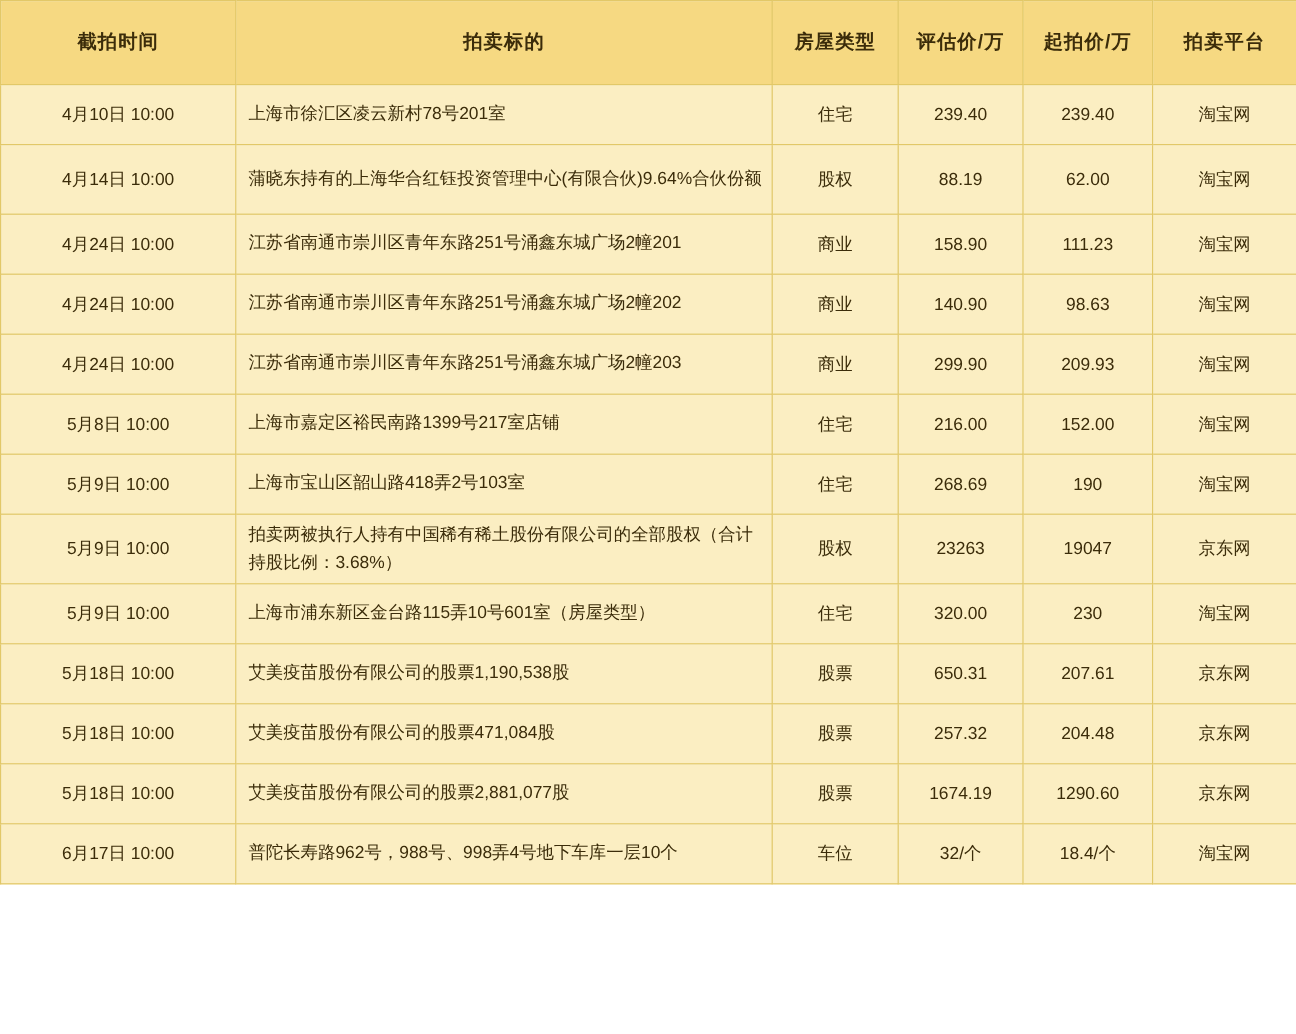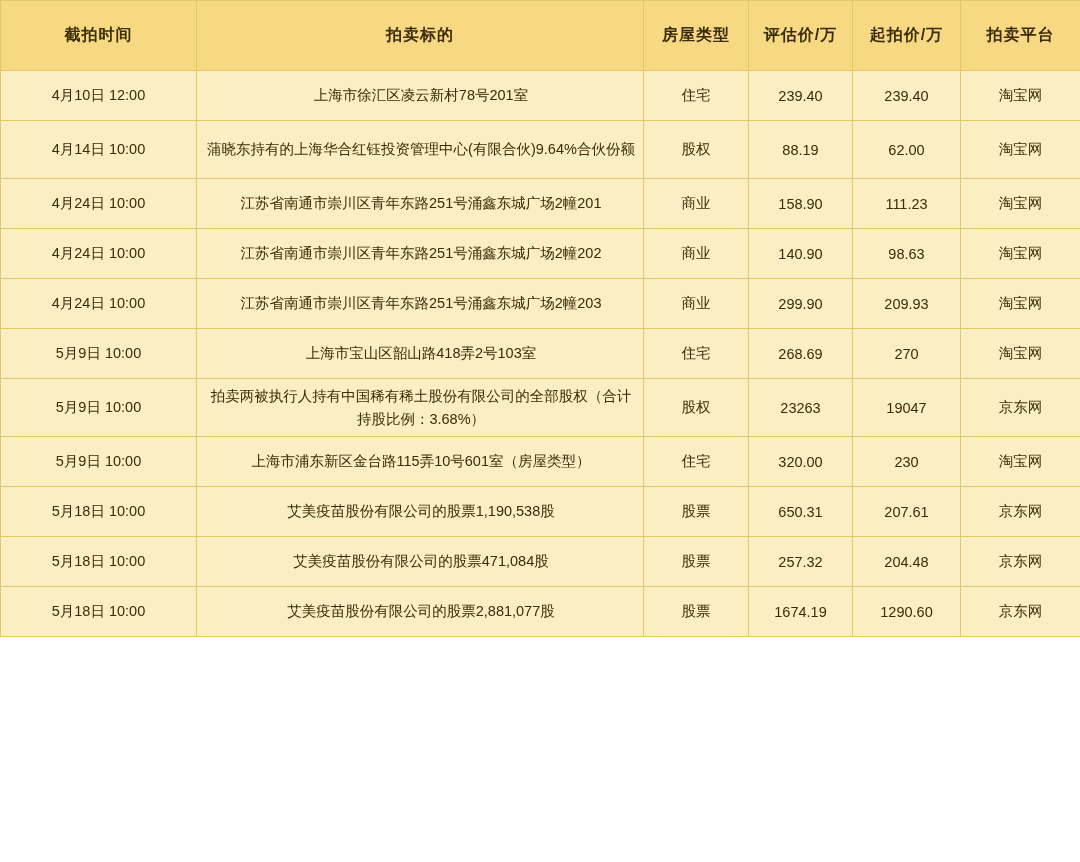--- a/index.html
+++ b/index.html
@@ -44,21 +44,21 @@
   tbody td {
     background: #fbeec2;
     font-size: 14.5px;
     height: 50px;
     vertical-align: middle;
   }
   tbody td.center {
     text-align: center;
   }
   tbody td.left {
-    text-align: center;
+    text-align: left;
     padding-left: 10px;
     padding-right: 8px;
     line-height: 1.55;
   }
   tbody tr.tall td {
     height: 58px;
   }
 </style>
 </head>
 <body>
@@ -77,21 +77,21 @@
       <th>截拍时间</th>
       <th>拍卖标的</th>
       <th>房屋类型</th>
       <th>评估价/万</th>
       <th>起拍价/万</th>
       <th>拍卖平台</th>
     </tr>
   </thead>
   <tbody>
     <tr>
-      <td class="center">4月10日 12:00</td>
+      <td class="center">4月10日 10:00</td>
       <td class="left">上海市徐汇区凌云新村78号201室</td>
       <td class="center">住宅</td>
       <td class="center">239.40</td>
       <td class="center">239.40</td>
       <td class="center">淘宝网</td>
     </tr>
     <tr class="tall">
       <td class="center">4月14日 10:00</td>
       <td class="left">蒲晓东持有的上海华合红钰投资管理中心(有限合伙)9.64%合伙份额</td>
       <td class="center">股权</td>
@@ -117,25 +117,33 @@
     </tr>
     <tr>
       <td class="center">4月24日 10:00</td>
       <td class="left">江苏省南通市崇川区青年东路251号涌鑫东城广场2幢203</td>
       <td class="center">商业</td>
       <td class="center">299.90</td>
       <td class="center">209.93</td>
       <td class="center">淘宝网</td>
     </tr>
     <tr>
+      <td class="center">5月8日 10:00</td>
+      <td class="left">上海市嘉定区裕民南路1399号217室店铺</td>
+      <td class="center">住宅</td>
+      <td class="center">216.00</td>
+      <td class="center">152.00</td>
+      <td class="center">淘宝网</td>
+    </tr>
+    <tr>
       <td class="center">5月9日 10:00</td>
       <td class="left">上海市宝山区韶山路418弄2号103室</td>
       <td class="center">住宅</td>
       <td class="center">268.69</td>
-      <td class="center">270</td>
+      <td class="center">190</td>
       <td class="center">淘宝网</td>
     </tr>
     <tr class="tall">
       <td class="center">5月9日 10:00</td>
       <td class="left">拍卖两被执行人持有中国稀有稀土股份有限公司的全部股权（合计持股比例：3.68%）</td>
       <td class="center">股权</td>
       <td class="center">23263</td>
       <td class="center">19047</td>
       <td class="center">京东网</td>
     </tr>
@@ -164,14 +172,22 @@
       <td class="center">京东网</td>
     </tr>
     <tr>
       <td class="center">5月18日 10:00</td>
       <td class="left">艾美疫苗股份有限公司的股票2,881,077股</td>
       <td class="center">股票</td>
       <td class="center">1674.19</td>
       <td class="center">1290.60</td>
       <td class="center">京东网</td>
     </tr>
+    <tr>
+      <td class="center">6月17日 10:00</td>
+      <td class="left">普陀长寿路962号，988号、998弄4号地下车库一层10个</td>
+      <td class="center">车位</td>
+      <td class="center">32/个</td>
+      <td class="center">18.4/个</td>
+      <td class="center">淘宝网</td>
+    </tr>
   </tbody>
 </table>
 
 </body></html>

